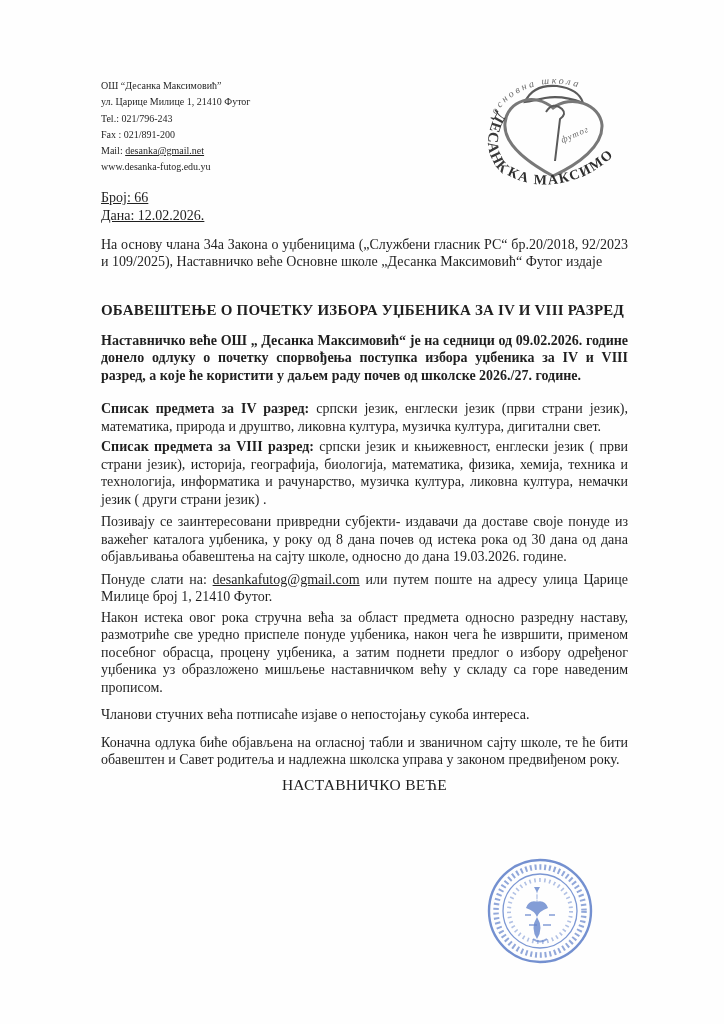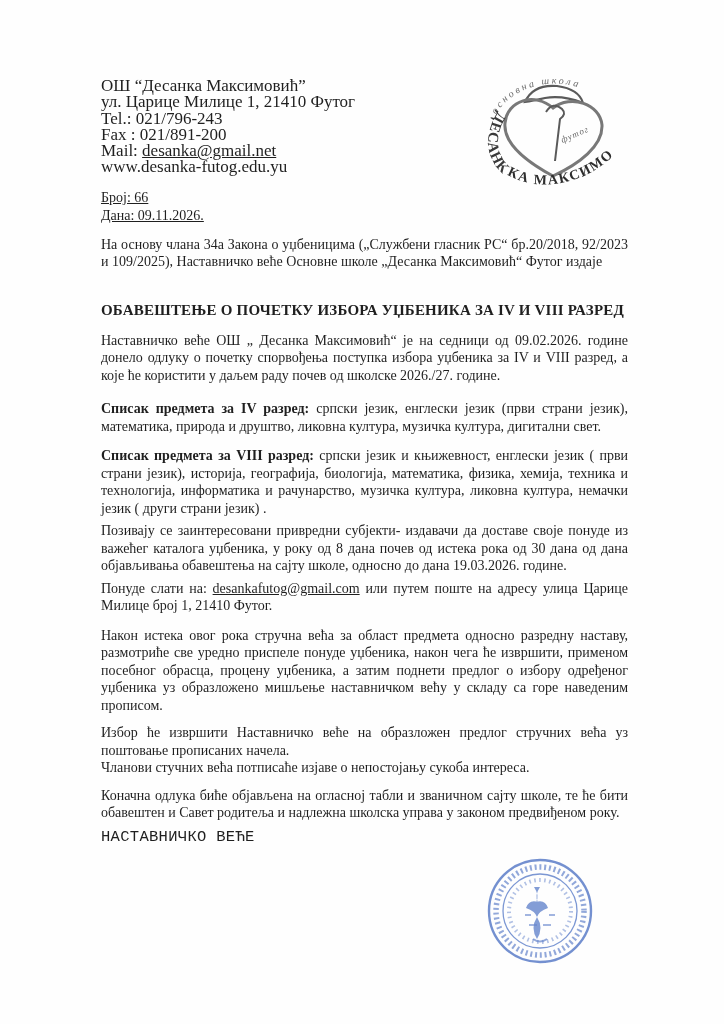--- a/index.html
+++ b/index.html
@@ -8,35 +8,35 @@
     width:724px;height:1024px;
     background:#fefefe;
     font-family:"Liberation Serif","DejaVu Serif",serif;
     color:#1f1f1f;
     overflow:hidden;
   }
   .content{
     position:absolute;left:101px;top:78px;width:527px;
     font-size:14px;line-height:17.5px;
   }
-  .header-block{font-size:17px;line-height:16.3px;}
+  .header-block{font-size:10px;line-height:16.3px;}
   .meta-block{margin-top:13px;line-height:18.5px;text-decoration:underline;}
   .p{ text-align:justify;margin:10px 0 0 0; }
   .intro{font-family:Liberation Serif, serif;}
   .doc-title{
     margin-top:30px;
     text-align:left;font-weight:bold;font-size:15px;letter-spacing:.2px;
     line-height:19px;
   }
   .after-title{margin-top:12px;}
-  .mt12{margin-top:12px;}
+  .mt12{margin-top:3px;}
   .mt11{margin-top:5px;}
   .doclink{color:inherit;text-decoration:underline;}
   .signature{
-    margin-top:7px;text-align:left;font-size:15.5px;letter-spacing:.3px;font-family:Liberation Mono, monospace;
+    margin-top:7px;text-align:center;font-size:15.5px;letter-spacing:.3px;
   }
   .logo{position:absolute;left:469px;top:66px;width:168px;height:124px;}
   .stamp{position:absolute;left:481px;top:855px;width:118px;height:114px;
          mix-blend-mode:multiply;opacity:.88;}
   b{font-weight:bold;}
 </style>
 </head>
 <body>
 
 <div class="page">
@@ -47,42 +47,41 @@
       <div>ОШ “Десанка Максимовић”</div>
       <div>ул. Царице Милице 1, 21410 Футог</div>
       <div>Tel.: 021/796-243</div>
       <div>Fax : 021/891-200</div>
       <div><span>Mail: </span><a href="#" class="doclink">desanka@gmail.net</a></div>
       <div>www.desanka-futog.edu.yu</div>
     </div>
 
     <div class="meta-block">
       <div>Број: 66</div>
-      <div>Дана: 09.11.2026.</div>
+      <div>Дана: 12.02.2026.</div>
     </div>
 
     <div class="p intro">На основу члана 34а Закона о уџбеницима („Службени гласник РС“ бр.20/2018, 92/2023 и 109/2025), Наставничко веће Основне школе „Десанка Максимовић“ Футог издаје</div>
 
     <div class="doc-title">ОБАВЕШТЕЊЕ О ПОЧЕТКУ ИЗБОРА УЏБЕНИКА ЗА IV И VIII РАЗРЕД</div>
 
     <div class="p after-title">
-      <div style="display:inline;">Наставничко веће ОШ „ Десанка Максимовић“ је на седници од 09.02.2026. године донело одлуку о почетку спорвођења поступка избора уџбеника за IV и VIII разред, а које ће користити у даљем раду почев од школске 2026./27. године.</div>
+      <div style="display:inline;font-weight:bold;">Наставничко веће ОШ „ Десанка Максимовић“ је на седници од 09.02.2026. године донело одлуку о почетку спорвођења поступка избора уџбеника за IV и VIII разред, а које ће користити у даљем раду почев од школске 2026./27. године.</div>
       <div style="display:block;margin-top:16px;"><b>Списак предмета за IV разред:</b><span> српски језик, енглески језик (први страни језик), математика, природа и друштво, ликовна култура, музичка култура, дигитални свет.</span></div>
     </div>
 
     <div class="p mt12"><b>Списак предмета за VIII разред:</b><span> српски језик и књижевност, енглески језик ( први страни језик), историја, географија, биологија, математика, физика, хемија, техника и технологија, информатика и рачунарство, музичка култура, ликовна култура, немачки језик ( други страни језик) .</span></div>
 
     <div class="p mt11">Позивају се заинтересовани привредни субјекти- издавачи да доставе своје понуде из важећег каталога уџбеника, у року од 8 дана почев од истека рока од 30 дана од дана објављивања обавештења на сајту школе, односно до дана 19.03.2026. године.</div>
 
     <div class="p mt11"><span>Понуде слати на: </span><a href="#" class="doclink">desankafutog@gmail.com</a><span> или путем поште на адресу улица Царице Милице број 1, 21410 Футог.</span></div>
 
     <div class="p mt12">Након истека овог рока стручна већа за област предмета односно разредну наставу, размотриће све уредно приспеле понуде уџбеника, након чега ће извршити, применом посебног обрасца, процену уџбеника, а затим поднети предлог о избору одређеног уџбеника уз образложено мишљење наставничком већу у складу са горе наведеним прописом.</div>
 
     <div class="p">
-      <div>Избор ће извршити Наставничко веће на образложен предлог стручних већа уз поштовање прописаних начела.</div>
       <div>Чланови стучних већа потписаће изјаве о непостојању сукоба интереса.</div>
     </div>
 
     <div class="p">Коначна одлука биће објављена на огласној табли и званичном сајту школе, те ће бити обавештен и Савет родитеља и надлежна школска управа у законом предвиђеном року.</div>
 
     <div class="signature">НАСТАВНИЧКО ВЕЋЕ</div>
   </div>
 
   <svg class="logo" viewBox="0 0 168 124" aria-hidden="true">
     <defs>

